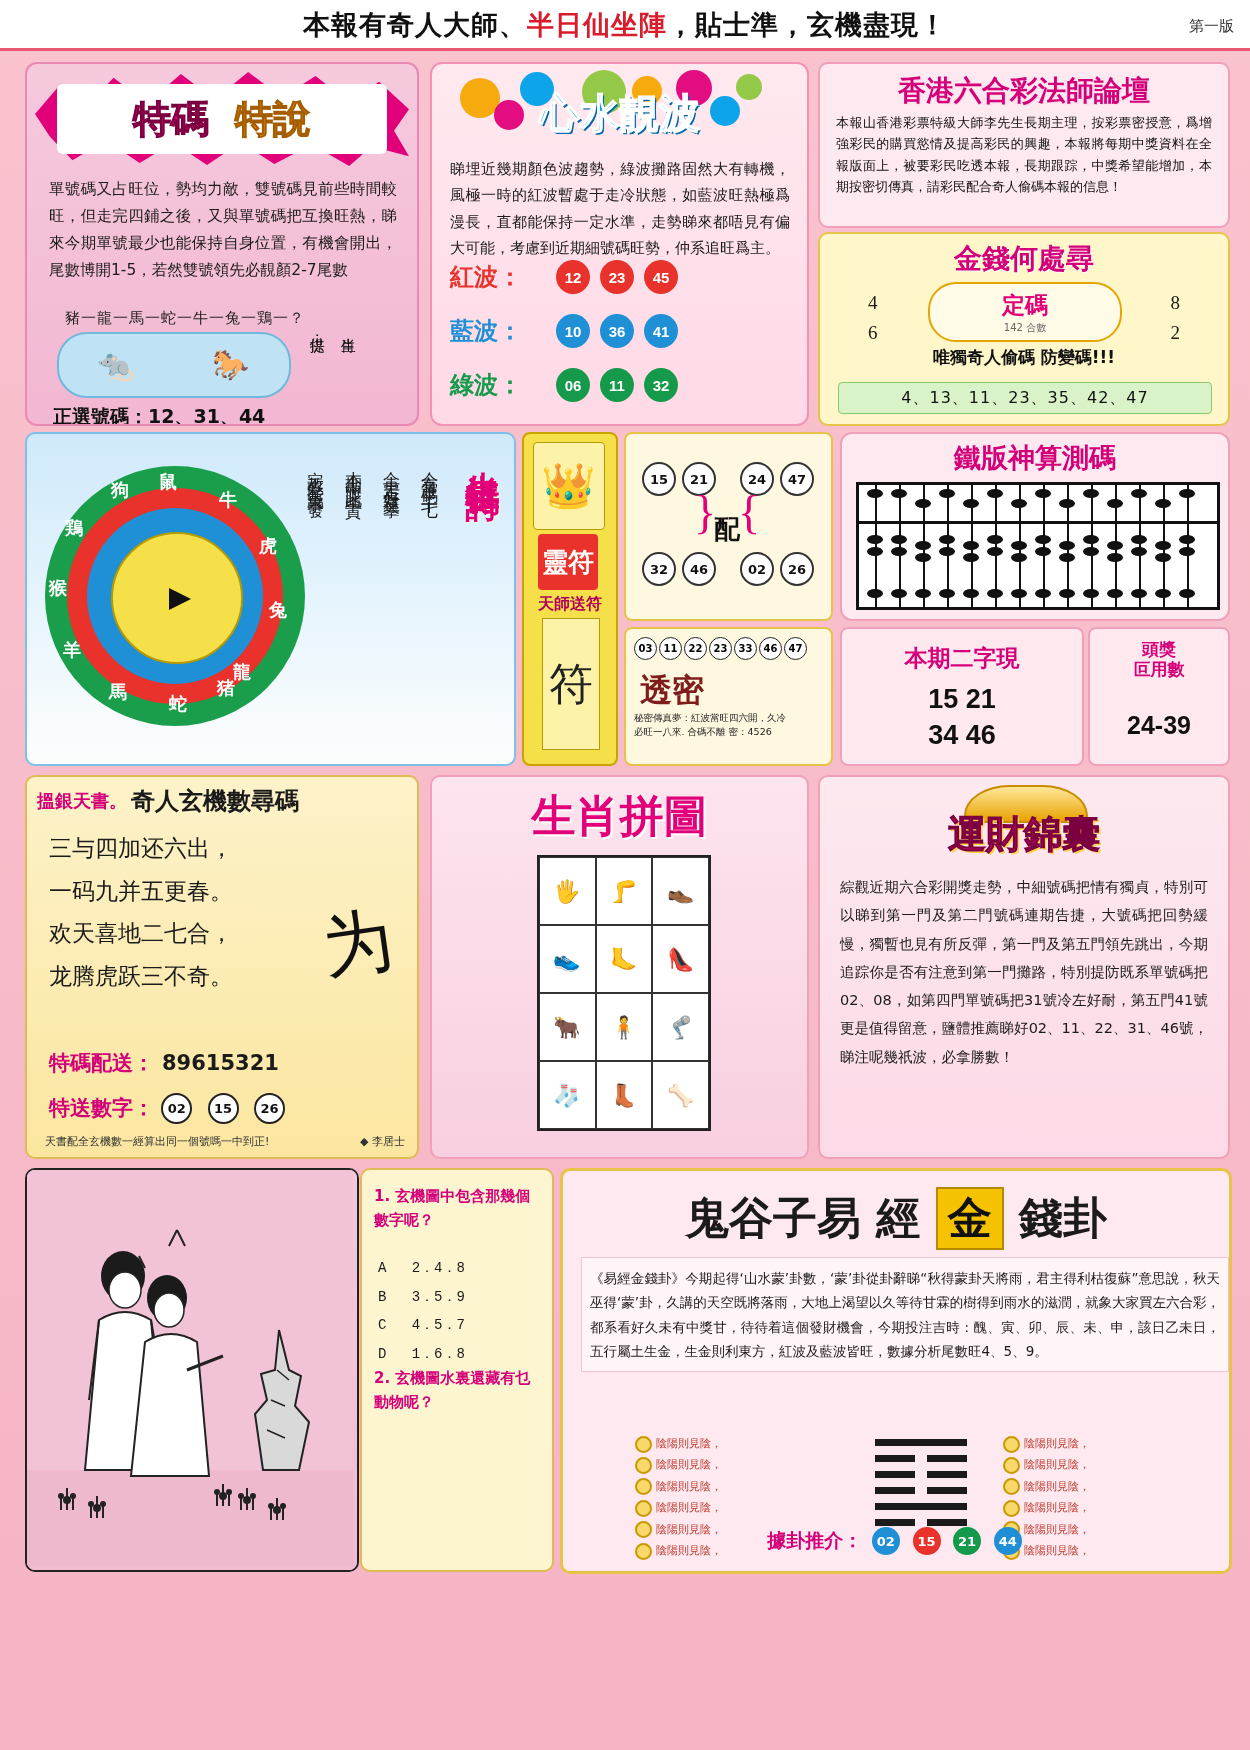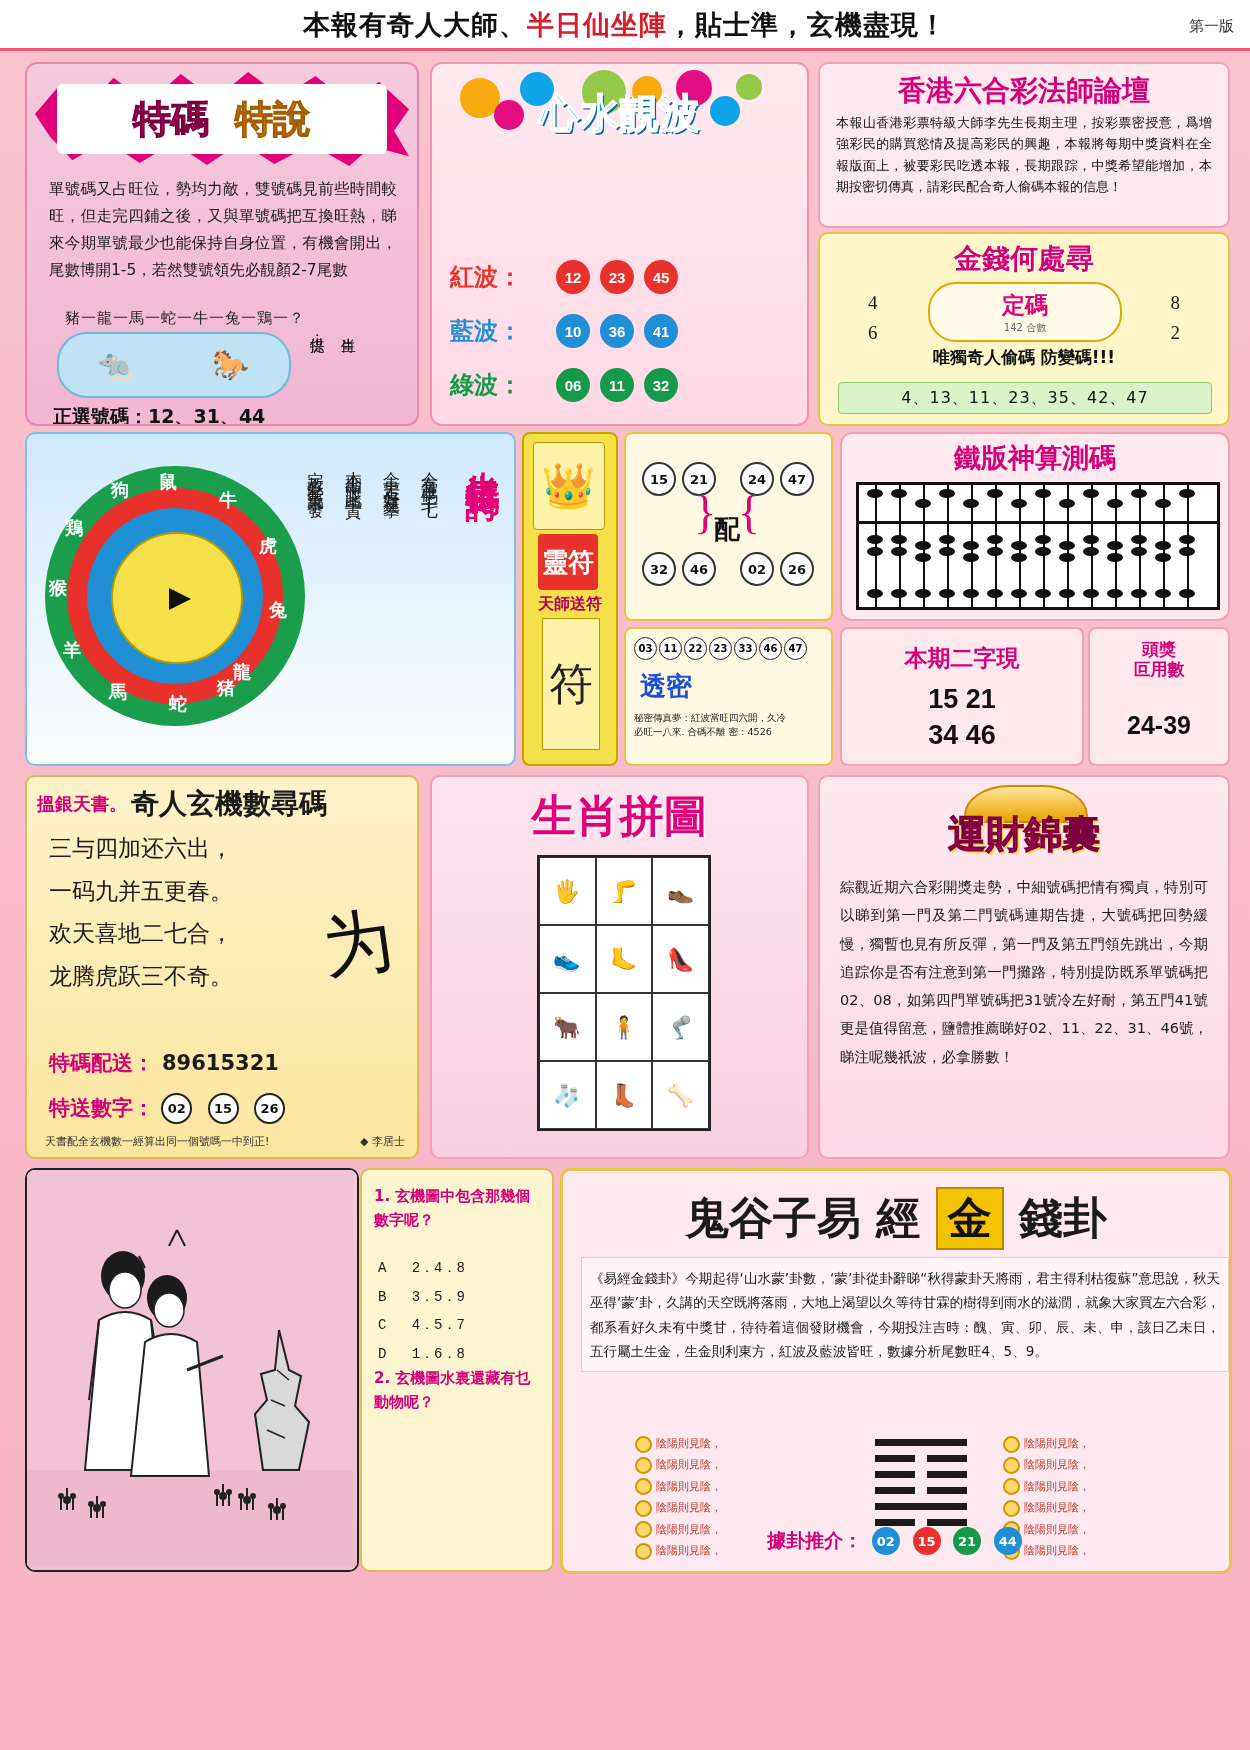--- a/index.html
+++ b/index.html
@@ -136,40 +136,40 @@
   .ab-frame{position:absolute;left:14px;top:48px;width:358px;height:122px;background:#fff;border:3px solid #111;}
   .ab-bar{position:absolute;left:0;width:358px;height:3px;background:#111;}
   .ab-rod{position:absolute;top:0;width:2px;height:122px;background:#111;}
   .ab-bead{position:absolute;width:16px;height:9px;background:#111;border-radius:50%;}
 
   
   #p-toumi{left:624px;top:627px;width:205px;height:135px;background:#fff8e1;border:2px solid #e8c34a;border-radius:8px;}
   .tm-balls{position:absolute;left:8px;top:8px;display:flex;gap:2px;}
   .tm-ball{width:21px;height:21px;border-radius:50%;border:1.5px solid #222;background:#fff;
     display:flex;align-items:center;justify-content:center;font-size:10px;font-weight:bold;}
-  .tm-big{position:absolute;left:14px;top:40px;font-family:"DejaVu Serif",serif;font-size:26px;font-weight:bold;color:#1d4ed8;}
+  .tm-big{position:absolute;left:14px;top:40px;font-family:"DejaVu Serif",serif;font-size:32px;font-weight:bold;color:#7f1d1d;}
   .tm-note{position:absolute;left:8px;top:82px;width:190px;font-size:9.5px;line-height:1.5;color:#222;}
 
   #p-erzi{left:840px;top:627px;width:240px;height:135px;background:#ffe9ef;border:2px solid #f0a0bb;border-radius:8px;}
   .ez-title{position:absolute;left:0;top:14px;width:240px;text-align:center;font-size:23px;font-weight:bold;color:#d4007a;
     font-family:"DejaVu Serif",serif;}
   .ez-nums{position:absolute;left:0;top:52px;width:240px;text-align:center;font-size:27px;font-weight:bold;color:#111;line-height:1.35;
     font-family:"Liberation Sans",sans-serif;}
 
   #p-tou{left:1088px;top:627px;width:138px;height:135px;background:#ffe9ef;border:2px solid #f0a0bb;border-radius:8px;}
   .tou-t{position:absolute;left:0;top:10px;width:138px;text-align:center;font-size:17px;font-weight:bold;color:#d4007a;line-height:1.2;}
   .tou-v{position:absolute;left:0;top:82px;width:138px;text-align:center;font-size:25px;font-weight:bold;color:#111;
     font-family:"Liberation Sans",sans-serif;}
 
   
   #p-qiren{left:25px;top:775px;width:390px;height:380px;
     background:linear-gradient(180deg,#fdf2c9 0%,#fbe6a0 100%);border:2px solid #e0bb55;border-radius:10px;}
   .qr-head{position:absolute;left:10px;top:8px;width:370px;display:flex;align-items:center;gap:4px;}
   .qr-head .a{font-family:"DejaVu Serif",serif;font-size:18px;font-weight:bold;color:#d4007a;}
-  .qr-head .b{font-family:"DejaVu Serif",serif;font-size:28px;font-weight:bold;color:#1a1a1a;}
+  .qr-head .b{font-family:"DejaVu Serif",serif;font-size:24px;font-weight:bold;color:#1a1a1a;}
   .qr-poem{position:absolute;left:22px;top:50px;font-family:"DejaVu Serif","Liberation Serif",serif;
     font-size:23px;line-height:1.85;color:#1b1b1b;}
   .qr-sig{position:absolute;right:24px;top:120px;font-size:70px;color:#111;font-family:"DejaVu Serif",serif;
     transform:rotate(-8deg);}
   .qr-line{position:absolute;left:22px;font-size:21px;color:#d4007a;font-weight:bold;}
   .qr-line .v{color:#1b1b1b;margin-left:8px;}
   .qr-circ{width:27px;height:27px;border-radius:50%;border:2px solid #222;display:inline-flex;align-items:center;justify-content:center;
     font-size:13px;font-weight:bold;color:#111;margin-right:8px;background:#fff;vertical-align:middle;}
   .qr-foot{position:absolute;left:18px;bottom:8px;width:360px;display:flex;justify-content:space-between;font-size:11px;color:#333;}
 
@@ -261,20 +261,21 @@
       <div class="bubble" style="left:28px;top:8px;width:40px;height:40px;background:#f7a600;"></div>
       <div class="bubble" style="left:62px;top:30px;width:30px;height:30px;background:#e2007a;"></div>
       <div class="bubble" style="left:88px;top:2px;width:34px;height:34px;background:#00a0e9;"></div>
       <div class="bubble" style="left:150px;top:0px;width:44px;height:44px;background:#8ec63f;"></div>
       <div class="bubble" style="left:200px;top:6px;width:30px;height:30px;background:#f7a600;"></div>
       <div class="bubble" style="left:244px;top:0px;width:36px;height:36px;background:#e2007a;"></div>
       <div class="bubble" style="left:278px;top:26px;width:30px;height:30px;background:#00a0e9;"></div>
       <div class="bubble" style="left:304px;top:4px;width:26px;height:26px;background:#8ec63f;"></div>
       <div class="xs-title">心水靚波</div>
     </div>
+    <div class="xs-body">睇埋近幾期顏色波趨勢，綠波攤路固然大有轉機，風極一時的紅波暫處于走冷狀態，如藍波旺熱極爲漫長，直都能保持一定水準，走勢睇來都唔見有偏大可能，考慮到近期細號碼旺勢，仲系追旺爲主。</div>
 
     <div class="wave-row" style="top:196px;">
       <span class="wave-label lbl-red">紅波：</span>
       <span class="ball red">12</span>
       <span class="ball red">23</span>
       <span class="ball red">45</span>
     </div>
     <div class="wave-row" style="top:250px;">
       <span class="wave-label lbl-blue">藍波：</span>
       <span class="ball blue">10</span>

